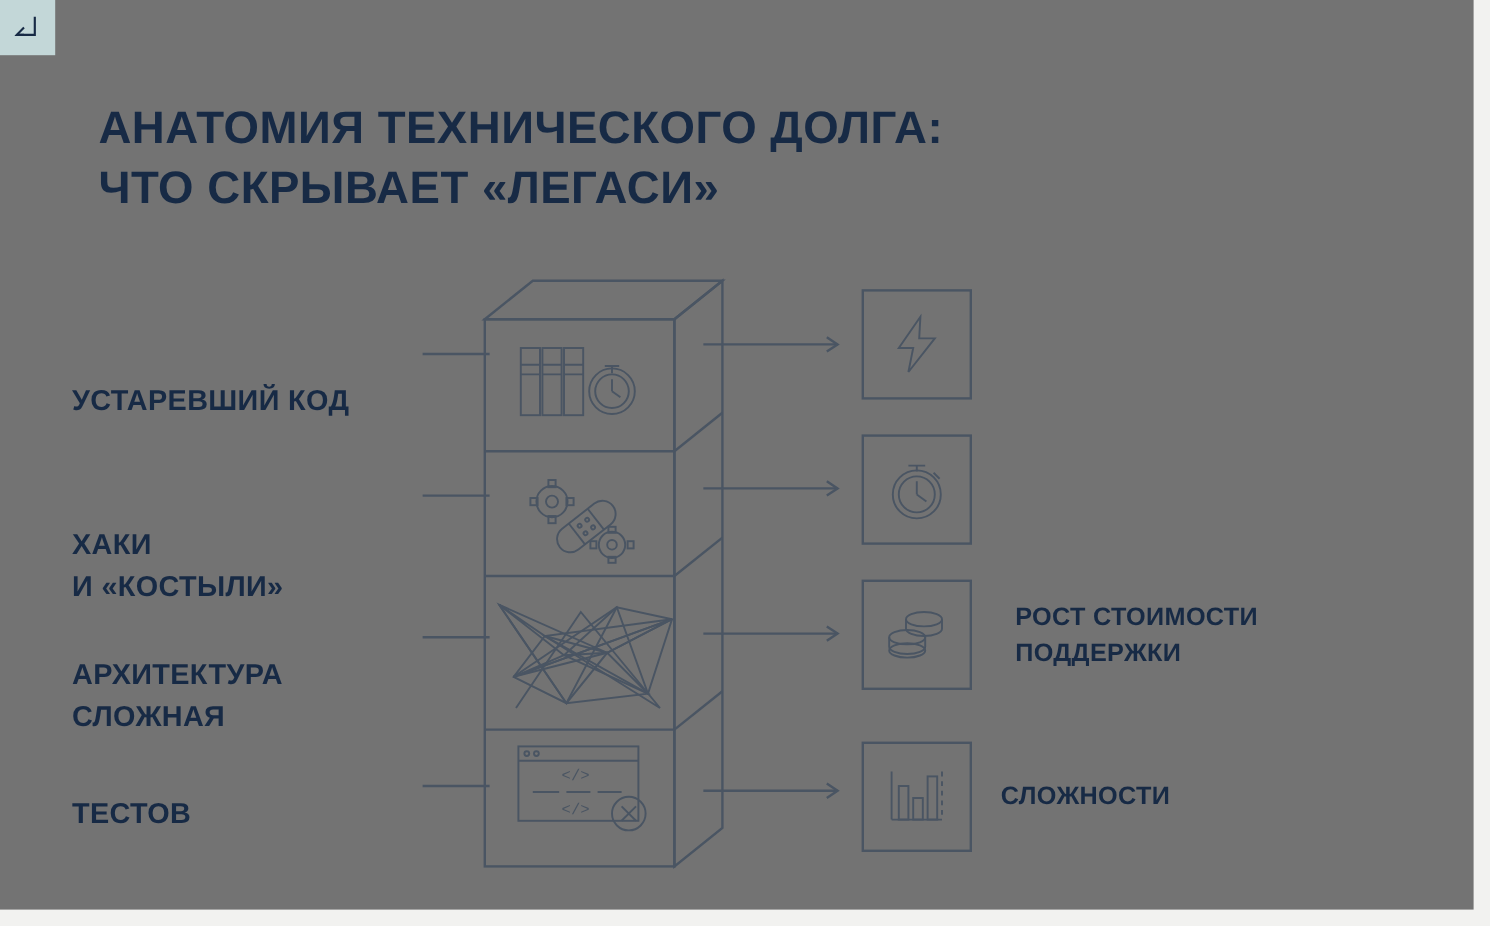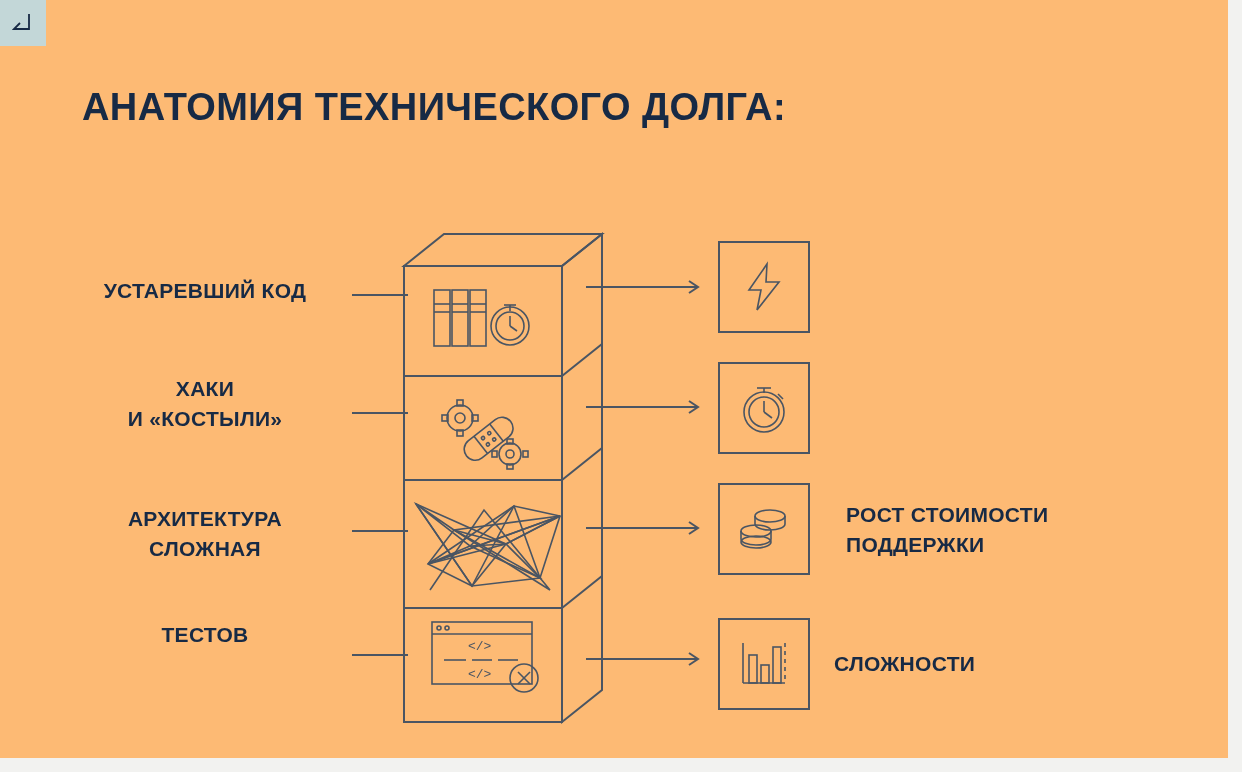--- a/index.html
+++ b/index.html
@@ -7,21 +7,21 @@
     padding: 0;
     background: #f2f2f0;
   }
   body {
     font-family: "Liberation Sans", sans-serif;
   }
   .slide {
     position: relative;
     width: 1242px;
     height: 772px;
-    background: #fdba74;
+    background: #737373;
     overflow: hidden;
   }
   
   .corner-mark {
     position: absolute;
     left: 0;
     top: 0;
     width: 46px;
     height: 46px;
     background: #c3d7d8;
@@ -62,28 +62,29 @@
   
   .tower {
     position: absolute;
     left: 398px;
     top: 228px;
   }
 
   
   .left-label {
     position: absolute;
-    text-align: center;
+    text-align: left;
     color: #172a45;
-    font-size: 21px;
+    font-size: 24px;
     font-weight: bold;
     line-height: 1.45;
     letter-spacing: 0.3px;
     text-transform: uppercase;
     right: 0;
+    margin-top: 42px;
   }
   .left-col {
     position: absolute;
     left: 60px;
     width: 290px;
   }
 
   
   .right-label {
     position: absolute;
@@ -130,28 +131,29 @@
 
   <div class="corner-mark">
     <svg width="22" height="22" viewBox="0 0 22 22">
       <path d="M17 2 L17 17 L2 17" fill="none" stroke="#172a45" stroke-width="1.8"></path>
       <path d="M8 11 L2 17 L8 17" fill="none" stroke="#172a45" stroke-width="1.8"></path>
     </svg>
   </div>
 
   <div class="title">
     <span class="line">АНАТОМИЯ ТЕХНИЧЕСКОГО ДОЛГА:</span>
+    <span class="line">ЧТО СКРЫВАЕТ «ЛЕГАСИ»</span>
   </div>
 
   <div class="left-col" style="top:276px;">
     <div class="left-label" style="position:relative;">
       <div>УСТАРЕВШИЙ КОД</div>
     </div>
   </div>
-  <div class="left-col" style="top:374px;">
+  <div class="left-col" style="top:396px;">
     <div class="left-label" style="position:relative;">
       <div>ХАКИ</div>
       <div>И «КОСТЫЛИ»</div>
     </div>
   </div>
   <div class="left-col" style="top:504px;">
     <div class="left-label" style="position:relative;">
       <div>АРХИТЕКТУРА</div>
       <div>СЛОЖНАЯ</div>
     </div>

